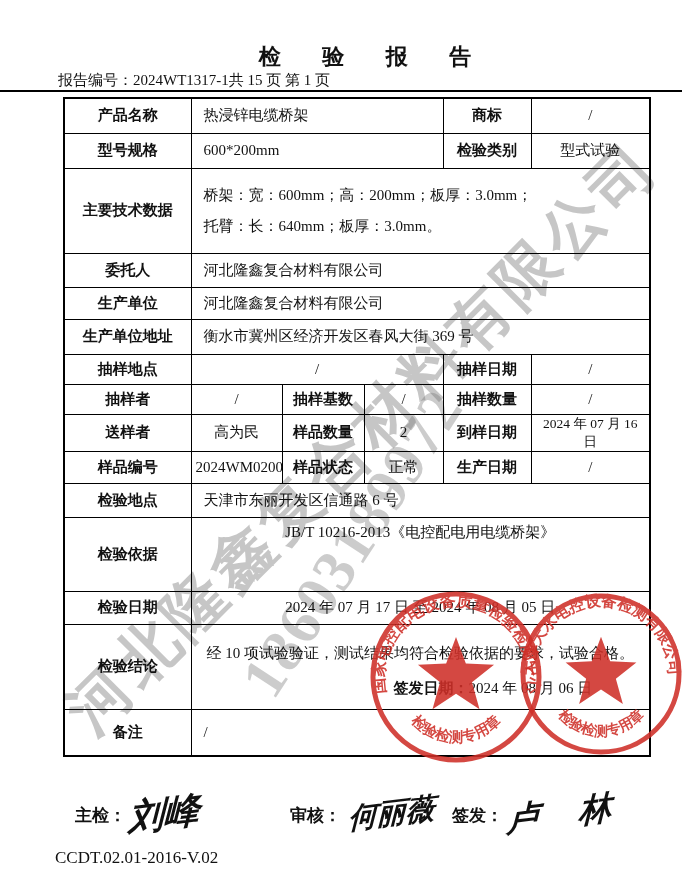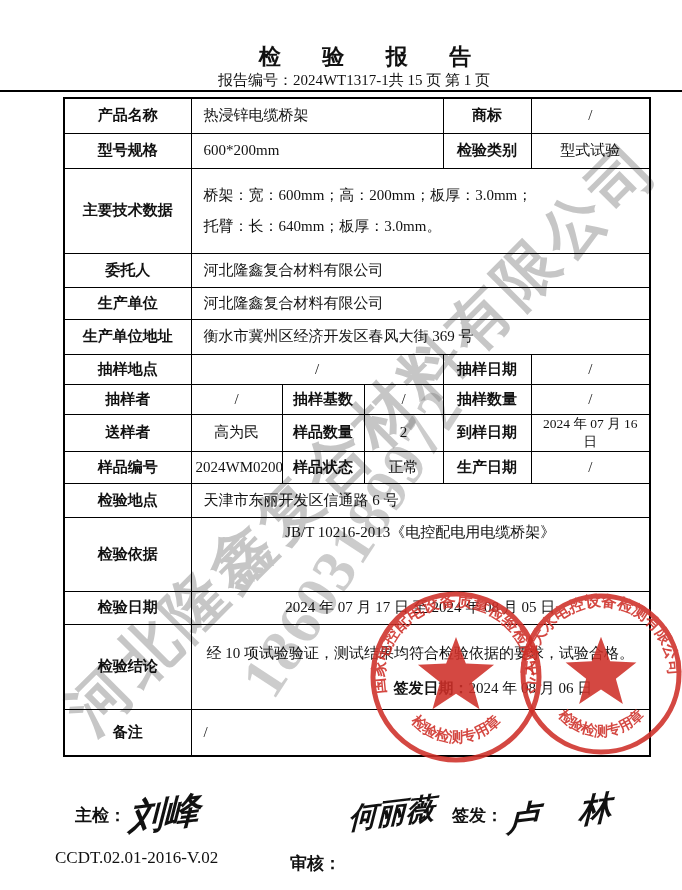--- a/index.html
+++ b/index.html
@@ -8,21 +8,21 @@
   
   .wm{position:absolute;white-space:nowrap;font-weight:bold;z-index:1;pointer-events:none;}
   .wm-company{left:48px;top:692px;font-size:62px;letter-spacing:5px;
         color:rgba(120,120,120,0.42);transform:rotate(-45deg);transform-origin:0 0;}
   .wm-phone{left:228px;top:672px;font-size:60px;letter-spacing:2px;
         color:rgba(120,120,120,0.38);transform:rotate(-57deg);transform-origin:0 0;}
   
   .title{position:absolute;top:42px;left:0;width:100%;text-align:center;z-index:3;
         font-size:22px;font-weight:bold;letter-spacing:18px;text-indent:18px;padding-left:24px;}
   .header-row{position:absolute;top:71px;left:58px;width:592px;display:flex;z-index:3;
-        justify-content:center;font-size:15px;}
+        justify-content:flex-start;font-size:15px;}
   .rule{position:absolute;top:90px;left:0;width:682px;border-top:2px solid #000;z-index:3;}
   
   table.report{position:absolute;left:63px;top:97px;width:586px;z-index:3;
         border-collapse:collapse;table-layout:fixed;background:transparent;
         border:2.2px solid #000;padding-left:8px;}
   table.report td{border:1.5px solid #000;padding:0 4px;font-size:15px;vertical-align:middle;
         overflow:hidden;}
   .lbl{font-family:"Liberation Sans",sans-serif;font-weight:bold;text-align:center;font-size:14.5px;}
   .pl{text-align:left;padding-left:12px !important;}
   .ctr{text-align:center;}
@@ -178,19 +178,19 @@
     <text font-size="15.5" fill="#cf2f28" text-anchor="middle">
       <textPath href="#arcR" startOffset="50%">天津天水电控设备检测有限公司</textPath>
     </text>
     <text font-size="14" fill="#cf2f28" text-anchor="middle">
       <textPath href="#arcRb" startOffset="50%">检验检测专用章</textPath>
     </text>
   </svg>
 
   <div class="sig-label" style="left:75px;top:804px;">主检：</div>
   <div class="sig-name" style="left:128px;top:790px;font-size:36px;">刘峰</div>
-  <div class="sig-label" style="left:290px;top:804px;margin-top:48px;">审核：</div>
+  <div class="sig-label" style="left:290px;top:804px;">审核：</div>
   <div class="sig-name" style="left:348px;top:794px;font-size:29px;">何丽薇</div>
   <div class="sig-label" style="left:452px;top:804px;">签发：</div>
   <div class="sig-name" style="left:506px;top:791px;font-size:33px;letter-spacing:14px;">卢 林</div>
 
   <div class="footer-code">CCDT.02.01-2016-V.02</div>
 </div>
 
 </body></html>

